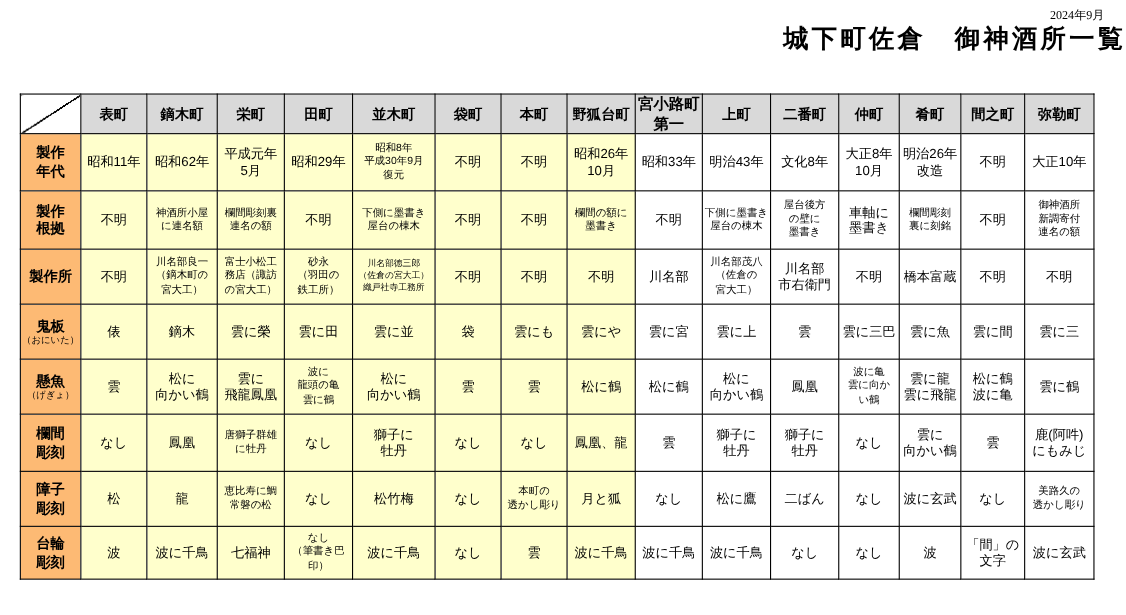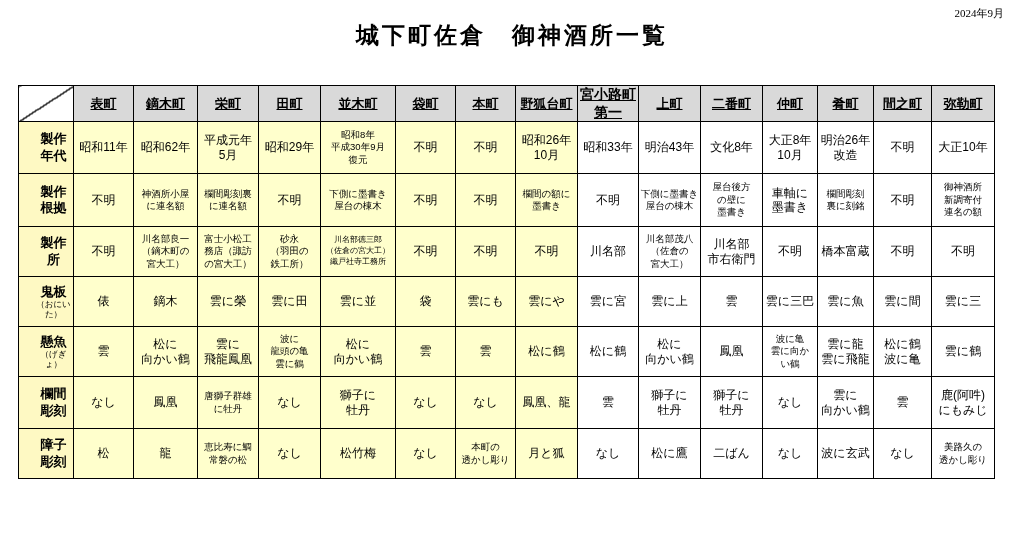--- a/index.html
+++ b/index.html
@@ -5,35 +5,35 @@
   html,body{margin:0;padding:0;}
   body{
     width:1024px;height:559px;background:#ffffff;overflow:hidden;
     font-family:"Liberation Sans",sans-serif;color:#000;position:relative;
   }
   .date{
     position:absolute;top:6px;right:20px;font-size:11px;
     font-family:Liberation Serif, serif;
   }
   .title{
-    margin:20px 0 0 0;text-align:center;font-size:23px;font-weight:bold;
+    margin:20px 0 0 0;text-align:right;font-size:23px;font-weight:bold;
     letter-spacing:3px;font-family:"DejaVu Serif","Liberation Serif",serif;
   }
   .table-wrap{position:absolute;left:18px;top:85px;}
   table{border-collapse:collapse;table-layout:fixed;}
   td{
     border:1px solid #000;text-align:center;vertical-align:middle;
     padding:0 1px;font-size:12px;line-height:1.2;white-space:pre-line;
     overflow:hidden;
   }
   td.nocell{border:none;background:transparent;}
   td.group{background:#ffffff;font-weight:bold;font-size:11px;height:20px;letter-spacing:1px;}
   td.colhead{background:#d9d9d9;font-weight:bold;font-size:13px;height:34px;}
   td.colhead.smhead{font-size:14px;line-height:1.25;}
-  td.rowhead{background:#fef9c3;font-weight:bold;font-size:13px;line-height:1.25;padding-left:16px;}
+  td.rowhead{background:#fdba74;font-weight:bold;font-size:13px;line-height:1.25;}
   td.rowhead .reading{font-size:8.5px;font-weight:normal;display:block;line-height:1.1;}
   td.member{background:#ffffcc;}
   td.plain{background:#ffffff;}
   td.sm{font-size:9.5px;line-height:1.3;}
   td.xs{font-size:8px;line-height:1.35;margin-left:12px;}
   td.diag{
     background:
       linear-gradient(to bottom right,
         #ffffff calc(50% - 0.7px),
         #000000 calc(50% - 0.7px),
@@ -62,21 +62,21 @@
         <col style="width: 61px;">
         <col style="width: 62px;">
         <col style="width: 62px;">
         <col style="width: 55px;">
         <col style="width: 56px;">
         <col style="width: 58px;">
         <col style="width: 63px;">
       </colgroup>
     <tbody id="tbody">
 
-    <tr style="height: 34px; text-decoration: underline;">
+    <tr style="height: 34px;">
           <td class="diag"></td>
           <td class="colhead">表町</td>
           <td class="colhead">鏑木町</td>
           <td class="colhead">栄町</td>
           <td class="colhead">田町</td>
           <td class="colhead">並木町</td>
           <td class="colhead">袋町</td>
           <td class="colhead">本町</td>
           <td class="colhead">野狐台町</td>
           <td class="colhead smhead">宮小路町
@@ -113,21 +113,21 @@
           <td class="plain">不明</td>
           <td class="plain">大正10年</td>
         </tr>
         <tr style="height: 53px;">
           <td class="rowhead"><span>製作
 根拠</span></td>
           <td class="member">不明</td>
           <td class="member sm">神酒所小屋
 に連名額</td>
           <td class="member sm">欄間彫刻裏
-に連名額</td>
+連名の額</td>
           <td class="member">不明</td>
           <td class="member sm">下側に墨書き
 屋台の棟木</td>
           <td class="member">不明</td>
           <td class="member">不明</td>
           <td class="member sm">欄間の額に
 墨書き</td>
           <td class="plain">不明</td>
           <td class="plain sm">下側に墨書き
 屋台の棟木</td>
@@ -258,15 +258,36 @@
           <td class="member">月と狐</td>
           <td class="plain">なし</td>
           <td class="plain">松に鷹</td>
           <td class="plain">二ばん</td>
           <td class="plain">なし</td>
           <td class="plain">波に玄武</td>
           <td class="plain">なし</td>
           <td class="plain sm">美路久の
 透かし彫り</td>
         </tr>
+        <tr style="height: 48px;">
+          <td class="rowhead"><span>台輪
+彫刻</span></td>
+          <td class="member">波</td>
+          <td class="member">波に千鳥</td>
+          <td class="member">七福神</td>
+          <td class="member sm">なし
+（筆書き巴印）</td>
+          <td class="member">波に千鳥</td>
+          <td class="member">なし</td>
+          <td class="member">雲</td>
+          <td class="member">波に千鳥</td>
+          <td class="plain">波に千鳥</td>
+          <td class="plain">波に千鳥</td>
+          <td class="plain">なし</td>
+          <td class="plain">なし</td>
+          <td class="plain">波</td>
+          <td class="plain">「間」の
+文字</td>
+          <td class="plain">波に玄武</td>
+        </tr>
       </tbody>
   </table>
 </div>
 
 </body></html>

